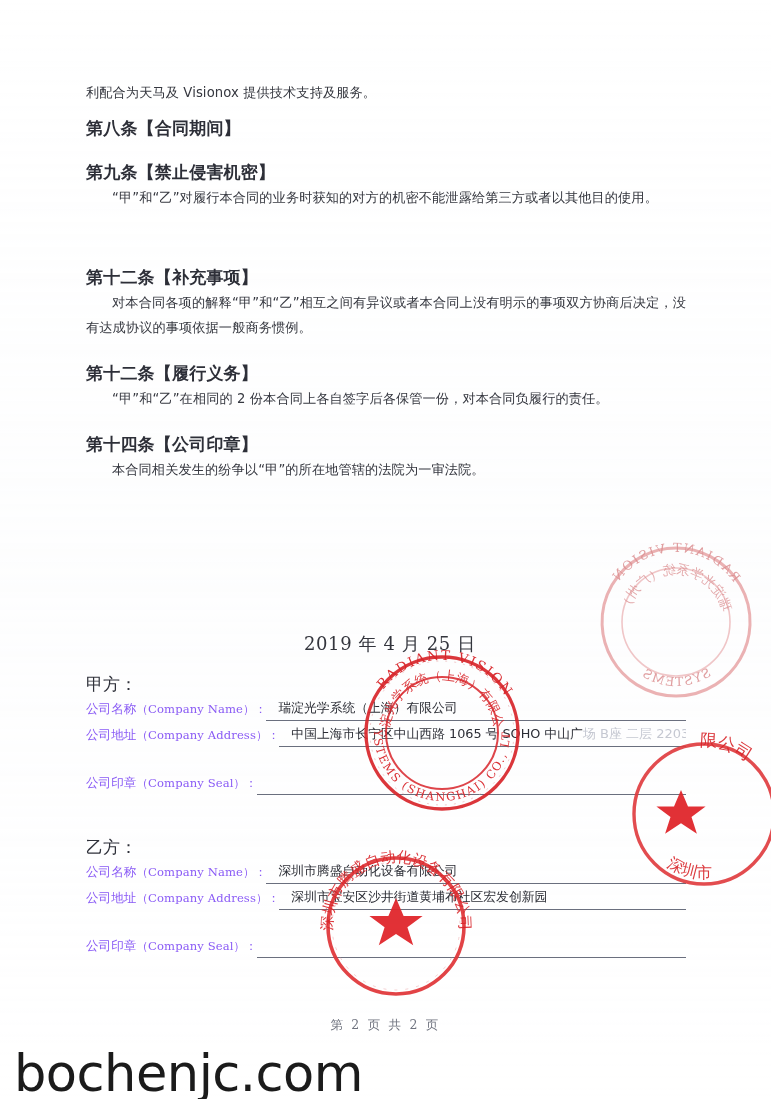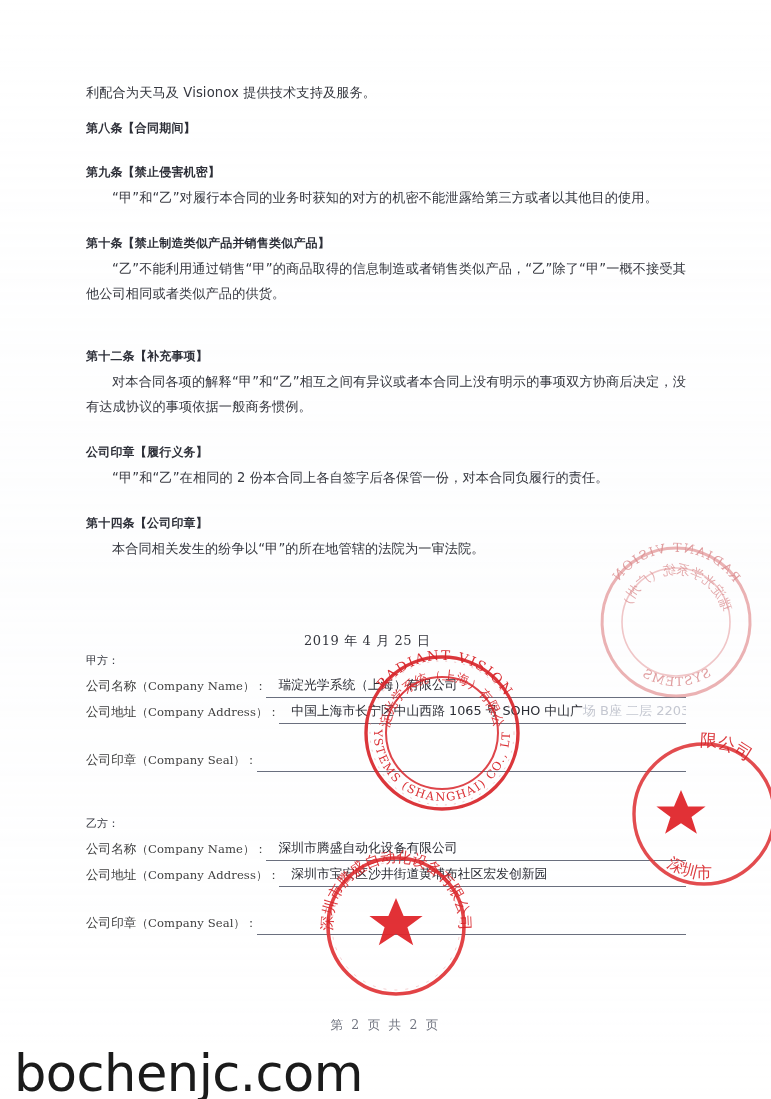--- a/index.html
+++ b/index.html
@@ -24,21 +24,21 @@
     left: 86px;
     top: 78px;
     width: 600px;
     z-index: 3;
   }
 
   .clause { margin: 0 0 6px 0; }
 
   .clause-title {
     font-family: "DejaVu Sans", "Liberation Sans", sans-serif;
-    font-size: 12px;
+    font-size: 17px;
     line-height: 21px;
     color: #2d2f38;
     font-weight: 600;
     letter-spacing: 0.2px;
     margin: 0;
     white-space: nowrap;
   }
 
   .clause-text {
     font-family: "DejaVu Sans", "Liberation Sans", sans-serif;
@@ -59,47 +59,47 @@
   .sign-area {
     position: absolute;
     left: 86px;
     top: 632px;
     width: 600px;
     z-index: 3;
   }
 
   .date-line {
     font-family: "DejaVu Serif", "Liberation Serif", serif;
-    font-size: 13px;
+    font-size: 18px;
     color: #33353d;
     text-align: left;
     padding-left: 218px;
     letter-spacing: 0.6px;
-    margin-bottom: 0;
+    margin-bottom: 17px;
   }
 
   .party-label {
     font-family: "DejaVu Sans", "Liberation Sans", sans-serif;
-    font-size: 11px;
+    font-size: 17px;
     color: #2f313a;
     line-height: 22px;
     margin-bottom: 1px;
   }
 
   .field-row {
     display: flex;
     align-items: flex-end;
     line-height: 23px;
     margin-bottom: 1px;
     white-space: nowrap;
   }
   .field-label {
     font-family: "DejaVu Sans", "Liberation Sans", sans-serif;
     font-size: 12.6px;
-    color: #404040;
+    color: #8b5cf6;
     flex: 0 0 auto;
   }
   .field-label .en {
     font-family: "DejaVu Serif", "Liberation Serif", serif;
     font-size: 11.6px;
     letter-spacing: 0.1px;
   }
   .field-value {
     flex: 1 1 auto;
     border-bottom: 1px solid #6a6f7e;
@@ -202,39 +202,35 @@
 
     <div class="gap-md"></div>
 
     <div class="clause">
       <p class="clause-title">第九条【禁止侵害机密】</p>
       <p class="clause-text">“甲”和“乙”对履行本合同的业务时获知的对方的机密不能泄露给第三方或者以其他目的使用。</p>
     </div>
 
     <div class="gap-md"></div>
 
-    <div class="clause">
-      <p class="clause-title">第十条【禁止制造类似产品并销售类似产品】</p>
-      <p class="clause-text">“乙”不能利用通过销售“甲”的商品取得的信息制造或者销售类似产品，“乙”除了“甲”一概不接受其他公司相同或者类似产品的供货。</p>
-    </div>
 
     <div class="gap-md"></div>
 
 
     <div class="gap-md"></div>
 
     <div class="clause">
       <p class="clause-title">第十二条【补充事项】</p>
       <p class="clause-text">对本合同各项的解释“甲”和“乙”相互之间有异议或者本合同上没有明示的事项双方协商后决定，没有达成协议的事项依据一般商务惯例。</p>
     </div>
 
     <div class="gap-md"></div>
 
     <div class="clause">
-      <p class="clause-title">公司印章【履行义务】</p>
+      <p class="clause-title">第十二条【履行义务】</p>
       <p class="clause-text">“甲”和“乙”在相同的 2 份本合同上各自签字后各保管一份，对本合同负履行的责任。</p>
     </div>
 
     <div class="gap-md"></div>
 
     <div class="clause">
       <p class="clause-title">第十四条【公司印章】</p>
       <p class="clause-text">本合同相关发生的纷争以“甲”的所在地管辖的法院为一审法院。</p>
     </div>
 

